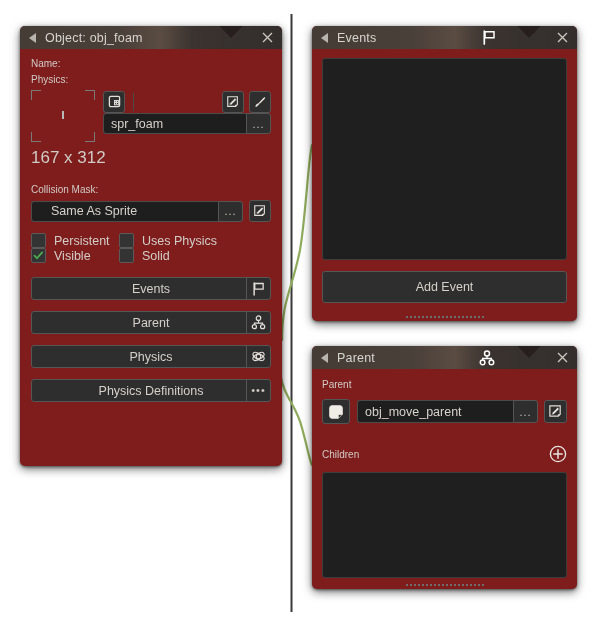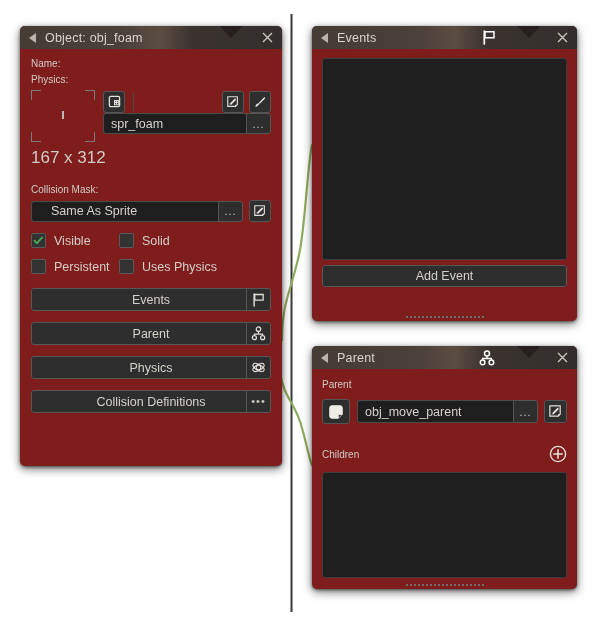--- a/index.html
+++ b/index.html
@@ -303,42 +303,42 @@
         <div class="sq-btn" style="margin-left:6px;width:22px;height:22px;">
           <svg width="14" height="14" viewBox="0 0 16 16" aria-hidden="true">
             <path d="M2 2 H13 V11 L11 13 H2 Z" fill="none" stroke="#e2ded8" stroke-width="1.3"></path>
             <path d="M10.5 11 H13 L10.5 13.3 Z" fill="#e2ded8"></path>
             <path d="M10.3 3.6 L4.6 9.3 L4 11.6 L6.3 11 L12 5.3 Z" fill="#e8e4de" stroke="#4a4a4a" stroke-width=".7"></path>
           </svg>
         </div>
       </div>
 
       <div style="margin-top:11px;">
+        <div class="row" style="margin-top:11px;">
+          <div class="chk-row" style="width:88px;">
+            <div class="chk"></div>
+            <span class="chk-label">Persistent</span>
+          </div>
+          <div class="chk-row">
+            <div class="chk"></div>
+            <span class="chk-label">Uses Physics</span>
+          </div>
+        </div>
         <div class="row">
           <div class="chk-row" style="width:88px;">
             <div class="chk">
               <svg width="11" height="11" viewBox="0 0 12 12" aria-hidden="true">
                 <path d="M1.6 6.2 L4.3 9 L10 2.6" fill="none" stroke="#4caf50" stroke-width="1.9" stroke-linecap="round" stroke-linejoin="round"></path>
               </svg>
             </div>
             <span class="chk-label">Visible</span>
           </div>
           <div class="chk-row">
             <div class="chk"></div>
             <span class="chk-label">Solid</span>
-          </div>
-        </div>
-        <div class="row" style="margin-top:11px;">
-          <div class="chk-row" style="width:88px;">
-            <div class="chk"></div>
-            <span class="chk-label">Persistent</span>
-          </div>
-          <div class="chk-row">
-            <div class="chk"></div>
-            <span class="chk-label">Uses Physics</span>
           </div>
         </div>
       </div>
 
       <div style="margin-top:14px;">
 
         <div class="wide-btn" style="margin-bottom:11px;">
           <span>Events</span>
           <span class="end-icon">
             <svg width="13" height="14" viewBox="0 0 14 15" aria-hidden="true">
@@ -365,21 +365,21 @@
           <span class="end-icon">
             <svg width="15" height="15" viewBox="0 0 16 16" aria-hidden="true">
               <circle cx="8" cy="8" r="2.5" fill="none" stroke="#e2ded8" stroke-width="1.3"></circle>
               <ellipse cx="8" cy="8" rx="6.6" ry="3" fill="none" stroke="#e2ded8" stroke-width="1.15" transform="rotate(30 8 8)"></ellipse>
               <ellipse cx="8" cy="8" rx="6.6" ry="3" fill="none" stroke="#e2ded8" stroke-width="1.15" transform="rotate(-30 8 8)"></ellipse>
             </svg>
           </span>
         </div>
 
         <div class="wide-btn">
-          <span>Collision Definitions</span>
+          <span>Physics Definitions</span>
           <span class="end-icon" style="color:#cbc7c1;font-size:11px;letter-spacing:1px;line-height:5px;">•••</span>
         </div>
       </div>
     </div>
   </div>
 
   <div class="panel" style="left:312px; top:26px; width:265px; height:295px;">
 
     <div class="titlebar">
       <div class="tb-notchwrap" style="left:182px;">
@@ -396,21 +396,21 @@
       <div class="tb-spacer"></div>
       <div class="tb-close">
         <svg width="11" height="11" viewBox="0 0 11 11" aria-hidden="true">
           <path d="M1 1 L10 10 M10 1 L1 10" stroke="#c9c5bf" stroke-width="1.4" fill="none"></path>
         </svg>
       </div>
     </div>
 
     <div class="panel-body" style="padding:9px 10px 0 10px;">
       <div class="listbox" style="height:200px;"></div>
-      <div class="wide-btn" style="margin-top:5px; height:22px;">
+      <div class="wide-btn" style="margin-top:11px; height:32px;">
         <span>Add Event</span>
       </div>
     </div>
     <div class="grip"></div>
   </div>
 
   <div class="panel" style="left:312px; top:346px; width:265px; height:243px;">
 
     <div class="titlebar">
       <div class="tb-notchwrap" style="left:182px;">

